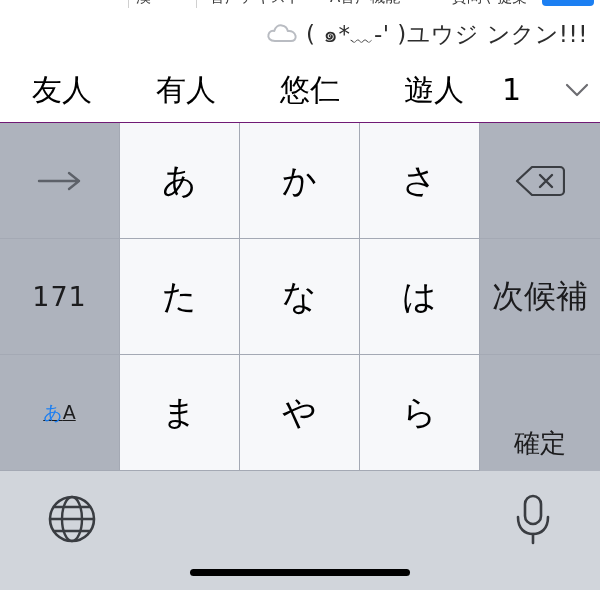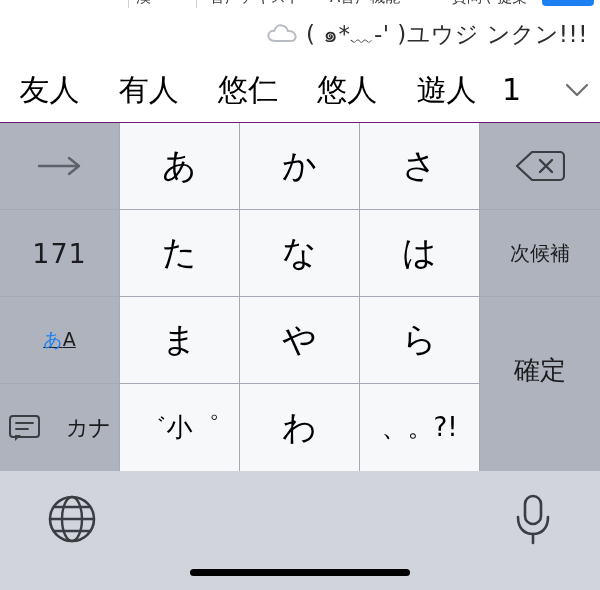--- a/index.html
+++ b/index.html
@@ -160,21 +160,21 @@
   .col-side { flex: 0 0 120px; }
   .col-main { flex: 1 1 0; }
   .key.last { border-right: none; }
   .row-last .key { border-bottom: none; }
 
   .key .sub-small { font-size: 26px; }
   .key .label-123 { font-size: 27px; letter-spacing: 1px; }
   .key .label-aA { font-size: 19px; text-decoration: underline; }
   .key .label-aA .hira { color: #1c7ff2; }
   .key .label-aA .lat { color: #1c1c1e; }
-  .key .label-jp { font-size: 20px; }
+  .key .label-jp { font-size: 32px; }
   .key .label-jp-big { font-size: 26px; }
 
   .kana-key {
     display: flex;
     align-items: center;
     justify-content: space-between;
     padding: 0 8px;
     box-sizing: border-box;
   }
   .kana-key .kana-label {
@@ -229,21 +229,20 @@
         <path d="M9 18 C4 18 1.5 15 2.5 11.5 C3.3 8.6 6 7.4 8.4 7.9 C9.2 4.3 12.3 2 15.8 2.4 C19 2.8 21.3 5.2 21.8 8 C25.5 7.4 29 9.6 29.6 13 C30.2 16.2 27.9 18 25 18 Z" fill="none" stroke="#b9bcc2" stroke-width="2" stroke-linejoin="round"></path>
       </svg>
     </span>
     <span class="pred-text">( ๑*﹏-' )ユウジ ンクン!!!</span>
   </div>
 
   <div class="cand-bar">
     <div class="cand">友人</div>
     <div class="cand">有人</div>
     <div class="cand">悠仁</div>
-    <div class="cand">悠人</div>
     <div class="cand">遊人</div>
     <div class="cand partial">1</div>
     <div class="cand-chevron">
       <svg width="28" height="20" viewBox="0 0 28 20">
         <path d="M4 5 L14 15 L24 5" fill="none" stroke="#6d6d72" stroke-width="2.2" stroke-linecap="round" stroke-linejoin="round"></path>
       </svg>
     </div>
   </div>
 
   <div class="kb">
@@ -286,40 +285,20 @@
         <span class="label-aA"><span class="hira">あ</span><span class="lat">A</span></span>
       </div>
       <div class="key light col-main">ま</div>
       <div class="key light col-main">や</div>
       <div class="key light col-main">ら</div>
       <div class="key dark col-side last" style="border-bottom:none;">
         <span class="label-jp-big" style="position:relative; top:30px;">確定</span>
       </div>
     </div>
 
-    <div class="kb-row row-last">
-      <div class="key dark col-side kana-key">
-        <span>
-          <svg width="34" height="30" viewBox="0 0 34 30">
-            <rect x="2" y="3" width="29" height="21" rx="3" fill="none" stroke="#3a3d42" stroke-width="2"></rect>
-            <path d="M7 28 L7 22 L13 22 Z" fill="#3a3d42"></path>
-            <path d="M8 10 H25 M8 16 H20" fill="none" stroke="#3a3d42" stroke-width="1.8" stroke-linecap="round"></path>
-          </svg>
-        </span>
-        <span class="kana-label">カナ</span>
-      </div>
-      <div class="key light col-main">
-        <span class="sub-small">゛小゜</span>
-      </div>
-      <div class="key light col-main">わ</div>
-      <div class="key light col-main">
-        <span class="sub-small">、。?!</span>
-      </div>
-      <div class="key dark col-side last"></div>
-    </div>
   </div>
 
   <div class="bottom-bar">
     <span>
       <svg width="52" height="52" viewBox="0 0 52 52">
         <circle cx="26" cy="26" r="22" fill="none" stroke="#3a3d42" stroke-width="2.6"></circle>
         <ellipse cx="26" cy="26" rx="10" ry="22" fill="none" stroke="#3a3d42" stroke-width="2.4"></ellipse>
         <path d="M4 26 H48 M8 14 H44 M8 38 H44" fill="none" stroke="#3a3d42" stroke-width="2.4"></path>
       </svg>
     </span>

